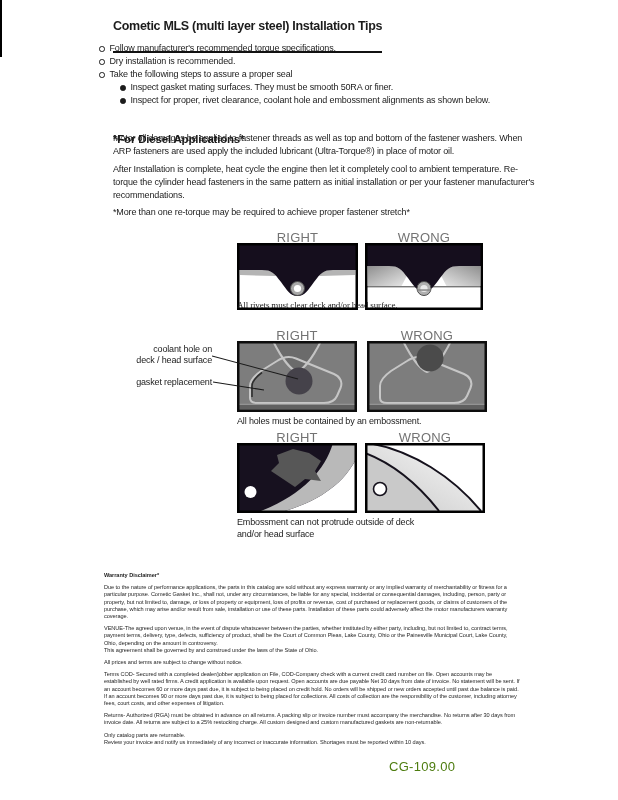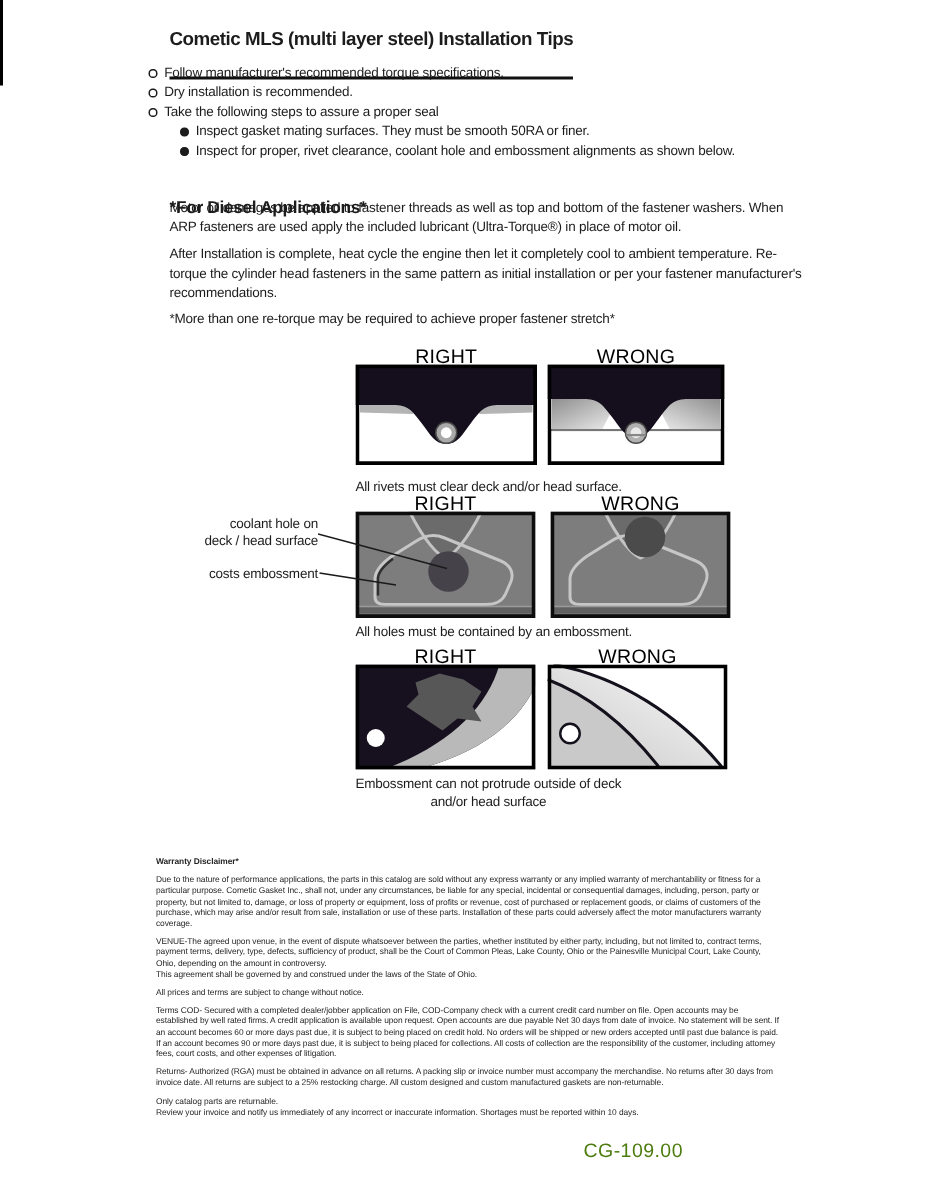--- a/index.html
+++ b/index.html
@@ -12,21 +12,21 @@
     position:absolute; left:113px; top:19px; font-size:12.5px; font-weight:bold;
     letter-spacing:-0.3px; border-bottom:2px solid #111; padding-bottom:18px; display:inline-block;
   }
   .bullets{position:absolute; left:99px; top:42px; width:432px; font-size:9px; letter-spacing:-0.15px; line-height:13px;}
   .b-row{display:flex; align-items:flex-start;}
   .b-dot{flex:0 0 auto; width:3.5px; height:3.5px; border:1px solid #1c1c1c; border-radius:50%; margin:4px 5px 0 0;}
   .b-sub{margin-left:21px;}
   .b-dot.filled{background:#1c1c1c; border-color:#1c1c1c;}
   .para{position:absolute; left:113px; width:424px; font-size:9px; letter-spacing:-0.15px; line-height:13px; white-space:pre-line;}
   .h2{position:absolute; left:113px; font-size:11.5px; font-weight:bold; letter-spacing:-0.2px;}
-  .dg-label{position:absolute; font-size:13px; letter-spacing:0.2px; text-align:center; color:#000000;}
+  .dg-label{position:absolute; font-size:13px; letter-spacing:0.2px; text-align:center; color:#737373;}
   .dg{position:absolute; display:block;}
   .cap{position:absolute; font-size:9px; letter-spacing:-0.15px; line-height:12px; white-space:pre-line;}
   .callout{position:absolute; font-size:9px; letter-spacing:-0.15px; line-height:10.5px; text-align:right; white-space:pre-line;}
   .pointer{position:absolute; left:212px; top:350px; z-index:5;}
   .fineprint{position:absolute; left:104px; top:572px; width:416px; font-size:5.6px; line-height:7.2px; letter-spacing:-0.05px; color:#262626;}
   .fineprint p{margin:0 0 5px 0; white-space:pre-line;}
   .fineprint .fp-head{font-weight:bold;}
   .footer-code{position:absolute; left:389px; top:759px; font-size:13px; letter-spacing:0.3px; color:#4d7c0f;}
 </style>
 </head>
@@ -94,28 +94,28 @@
     <polygon points="3,23 47,23 36,44 3,44" fill="url(#g1)"></polygon>
     <polygon points="115,23 71,23 82,44 115,44" fill="url(#g2)"></polygon>
     <rect x="2" y="43" width="114" height="1.4" fill="#777777"></rect>
     <path d="M0,0 H118 V23 H94 C84,23 82,26 75,35 C69,43 66,48.5 59,48.5 C52,48.5 49,43 43,35 C36,26 34,23 24,23 H0 Z" fill="#150e1d"></path>
     <circle cx="59" cy="45.5" r="7" fill="#b0b0b0" stroke="#4a4a4a" stroke-width="1"></circle>
     <circle cx="59" cy="45.5" r="3.6" fill="#e9e9e9"></circle>
     <rect x="52.3" y="46.3" width="13.4" height="1.5" fill="#878787"></rect>
     <rect x="1.25" y="1.25" width="115.5" height="64.5" fill="none" stroke="#000000" stroke-width="2.5"></rect>
   </svg>
 
-  <div class="cap" style="left:237px; top:318px;">All rivets must clear deck and/or head surface.</div>
+  <div class="cap" style="left:237px; top:299px;font-family:Liberation Serif, serif;">All rivets must clear deck and/or head surface.</div>
 
   <div class="dg-label" style="left:237px; top:328px; width:120px;">RIGHT</div>
   <div class="dg-label" style="left:367px; top:328px; width:120px;">WRONG</div>
 
   <div class="callout" style="left:112px; top:344px; width:100px;">coolant hole on
 deck / head surface</div>
-  <div class="callout" style="left:96px; top:377px; width:116px;">costs embossment</div>
+  <div class="callout" style="left:96px; top:377px; width:116px;">gasket replacement</div>
 
   <svg class="pointer" width="92" height="45" viewBox="0 0 92 45">
     <line x1="0" y1="6" x2="86" y2="29" stroke="#1a1a1a" stroke-width="1.1"></line>
     <line x1="1" y1="32" x2="52" y2="40" stroke="#1a1a1a" stroke-width="1.1"></line>
   </svg>
 
   <svg class="dg" style="left:237px; top:341px;" width="120" height="71" viewBox="0 0 120 71">
     <rect width="120" height="71" fill="#7d7d7d"></rect>
     <path d="M36,0 C46,20 55,29 60,31 C65,29 74,20 84,0 Z" fill="#6b6b6b" stroke="#c4c4c4" stroke-width="2"></path>
     <path d="M13,57 L13,45 C13,40 17,35 24,30 L40,20 C46,16 53,15 59,17.5 L97,33 C103,35.5 106,41 103.5,47 L100,55 C98,59.5 93.5,62 87,62 L20,62 C15.5,62 13,60.5 13,57 Z" fill="none" stroke="#c6c6c6" stroke-width="2"></path>
@@ -159,21 +159,21 @@
     </defs>
     <rect width="120" height="70" fill="#c9c9c9"></rect>
     <path d="M0,10 C26,20 52,40 74,68 L116,68 C88,34 48,8 4,0 L0,0 Z" fill="url(#g3)"></path>
     <path d="M4,0 C48,8 88,34 116,68 L120,68 L120,0 Z" fill="#ffffff"></path>
     <path d="M0,10 C26,20 52,40 74,68" stroke="#15111c" stroke-width="2" fill="none"></path>
     <path d="M4,0 C48,8 88,34 116,68" stroke="#15111c" stroke-width="2" fill="none"></path>
     <circle cx="15" cy="46" r="6.5" fill="#ffffff" stroke="#15111c" stroke-width="1.6"></circle>
     <rect x="1.25" y="1.25" width="117.5" height="67.5" fill="none" stroke="#000000" stroke-width="2.5"></rect>
   </svg>
 
-  <div class="cap" style="left:237px; top:516px;text-align:center;">Embossment can not protrude outside of deck
+  <div class="cap" style="left:237px; top:516px;">Embossment can not protrude outside of deck
 and/or head surface</div>
 
   <div class="fineprint">
     <p class="fp-head">Warranty Disclaimer*</p>
     <p>Due to the nature of performance applications, the parts in this catalog are sold without any express warranty or any implied warranty of merchantability or fitness for a particular purpose.  Cometic Gasket Inc., shall not, under any circumstances, be liable for any special, incidental or consequential damages, including, person, party or property, but not limited to, damage, or loss of property or equipment, loss of profits or revenue, cost of purchased or replacement goods, or claims of customers of the purchase, which may arise and/or result from sale, installation or use of these parts.  Installation of these parts could adversely affect the motor manufacturers warranty coverage.</p>
     <p>VENUE-The agreed upon venue, in the event of dispute whatsoever between the parties, whether instituted by either party, including, but not limited to, contract terms, payment terms, delivery, type, defects, sufficiency of product, shall be the Court of Common Pleas, Lake County, Ohio or the Painesville Municipal Court, Lake County, Ohio, depending on the amount in controversy.
 This agreement shall be governed by and construed under the laws of the State of Ohio.</p>
     <p>All prices and terms are subject to change without notice.</p>
     <p>Terms COD- Secured with a completed dealer/jobber application on File, COD-Company check with a current credit card number on file.  Open accounts may be established by well rated firms.  A credit application is available upon request.  Open accounts are due payable Net 30 days from date of invoice.  No statement will be sent.  If an account becomes 60 or more days past due, it is subject to being placed on credit hold.  No orders will be shipped or new orders accepted until past due balance is paid.  If an account becomes 90 or more days past due, it is subject to being placed for collections.  All costs of collection are the responsibility of the customer, including attorney fees, court costs, and other expenses of litigation.</p>
     <p>Returns- Authorized (RGA) must be obtained in advance on all returns.  A packing slip or invoice number must accompany the merchandise.  No returns after 30 days from invoice date.  All returns are subject to a 25% restocking charge.  All custom designed and custom manufactured gaskets are non-returnable.</p>

